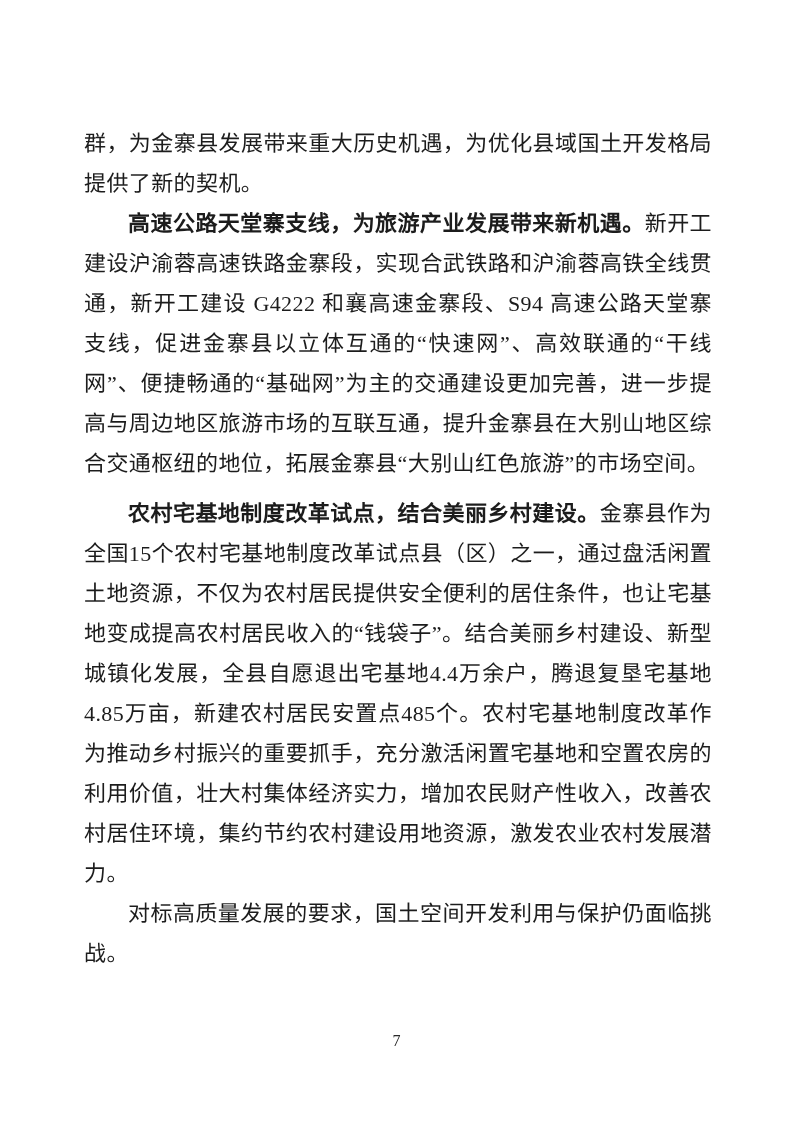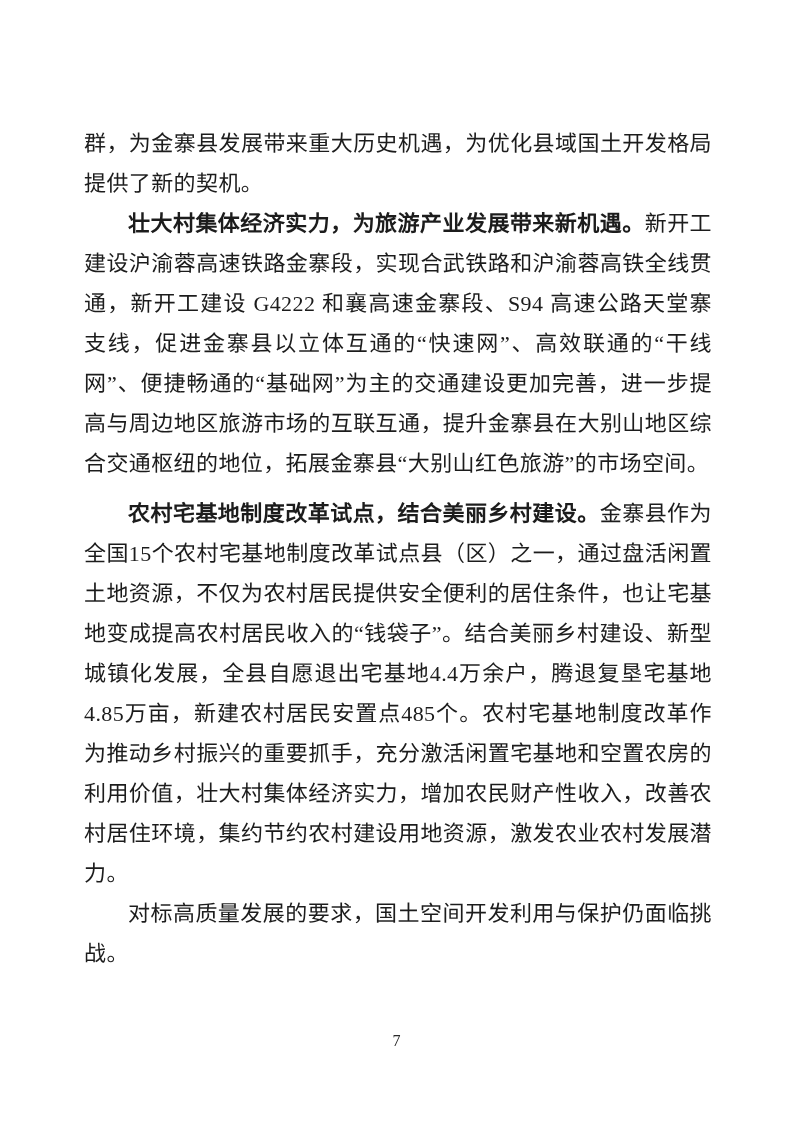--- a/index.html
+++ b/index.html
@@ -53,21 +53,21 @@
   }
 </style>
 </head>
 <body>
 
 <div class="page">
   <div class="content">
 
     <p class="para no-indent"><span class="lead"></span><span>群，为金寨县发展带来重大历史机遇，为优化县域国土开发格局提供了新的契机。</span></p>
 
-    <p class="para"><span class="lead">壮大村集体经济实力，为旅游产业发展带来新机遇。</span><span>新开工建设沪渝蓉高速铁路金寨段，实现合武铁路和沪渝蓉高铁全线贯通，新开工建设 G4222 和襄高速金寨段、S94 高速公路天堂寨支线，促进金寨县以立体互通的“快速网”、高效联通的“干线网”、便捷畅通的“基础网”为主的交通建设更加完善，进一步提高与周边地区旅游市场的互联互通，提升金寨县在大别山地区综合交通枢纽的地位，拓展金寨县“大别山红色旅游”的市场空间。</span></p>
+    <p class="para"><span class="lead">高速公路天堂寨支线，为旅游产业发展带来新机遇。</span><span>新开工建设沪渝蓉高速铁路金寨段，实现合武铁路和沪渝蓉高铁全线贯通，新开工建设 G4222 和襄高速金寨段、S94 高速公路天堂寨支线，促进金寨县以立体互通的“快速网”、高效联通的“干线网”、便捷畅通的“基础网”为主的交通建设更加完善，进一步提高与周边地区旅游市场的互联互通，提升金寨县在大别山地区综合交通枢纽的地位，拓展金寨县“大别山红色旅游”的市场空间。</span></p>
 
     <p class="para space-before"><span class="lead">农村宅基地制度改革试点，结合美丽乡村建设。</span><span>金寨县作为全国15个农村宅基地制度改革试点县（区）之一，通过盘活闲置土地资源，不仅为农村居民提供安全便利的居住条件，也让宅基地变成提高农村居民收入的“钱袋子”。结合美丽乡村建设、新型城镇化发展，全县自愿退出宅基地4.4万余户，腾退复垦宅基地4.85万亩，新建农村居民安置点485个。农村宅基地制度改革作为推动乡村振兴的重要抓手，充分激活闲置宅基地和空置农房的利用价值，壮大村集体经济实力，增加农民财产性收入，改善农村居住环境，集约节约农村建设用地资源，激发农业农村发展潜力。</span></p>
 
     <p class="para"><span class="lead"></span><span>对标高质量发展的要求，国土空间开发利用与保护仍面临挑战。</span></p>
 
   </div>
 
   <div class="page-number">7</div>
 </div>
 

